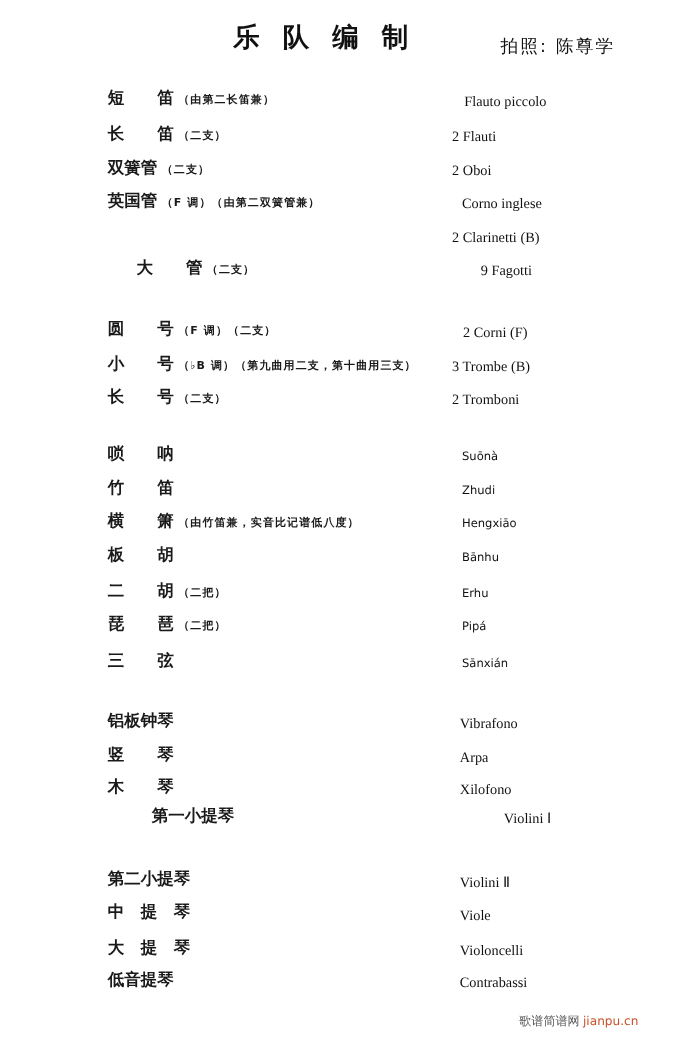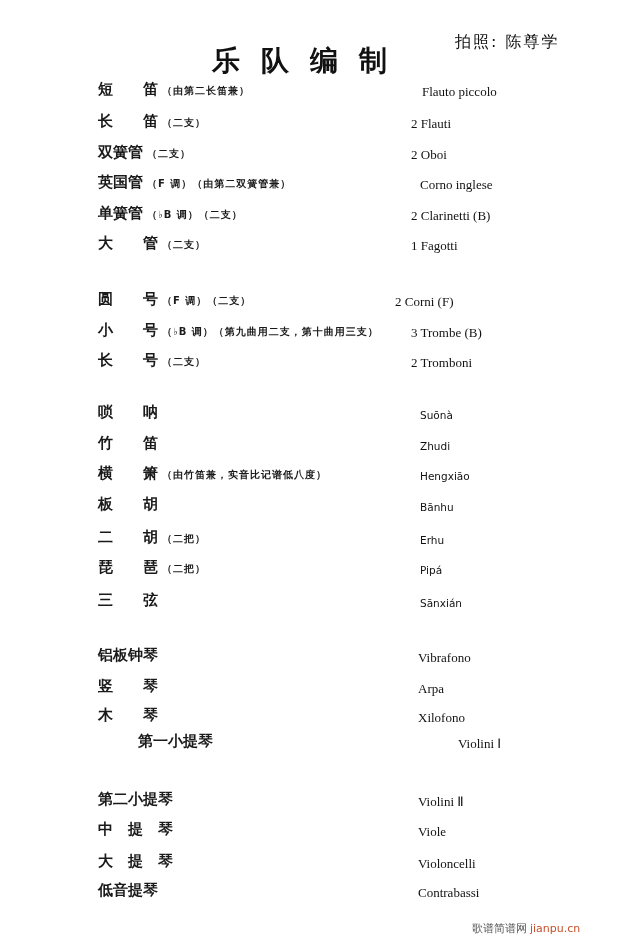--- a/index.html
+++ b/index.html
@@ -3,21 +3,21 @@
   <meta charset="utf-8">
   <style>
     html, body { margin: 0; padding: 0; background: #ffffff; }
     body {
       width: 623px; height: 949px; position: relative; overflow: hidden;
       color: #111; font-family: "DejaVu Sans", sans-serif;
     }
     .title {
       position: absolute; left: 212px; top: 18px;
       font-family: "DejaVu Sans", sans-serif; font-weight: bold;
-      font-size: 28px; letter-spacing: 21px; color: #111; margin-top: 24px;
+      font-size: 24px; letter-spacing: 21px; color: #111;
     }
     .photographer {
       position: absolute; left: 455px; top: 32px;
       font-size: 16px; letter-spacing: 2px; color: #111;
     }
     .row { position: absolute; left: 0; width: 560px; height: 26px; }
     .cn {
       position: absolute; left: 98px; top: 0;
       font-size: 15px; white-space: nowrap; font-weight: bold; color: #1a1a1a;
     }
@@ -51,30 +51,29 @@
     </div>
     <div class="row" style="top: 143px;">
       <div class="cn"><span class="name">双簧管</span><span class="note">（二支）</span></div>
       <div class="it" style="left: 411px;">2 Oboi</div>
     </div>
     <div class="row" style="top: 173px;">
       <div class="cn"><span class="name">英国管</span><span class="note">（F 调）（由第二双簧管兼）</span></div>
       <div class="it" style="left: 420px;">Corno inglese</div>
     </div>
     <div class="row" style="top: 204px;">
-      <div class="cn"><span class="name">单簧管</span><span class="note">（♭B 调）（二支）</span></div>
       <div class="it" style="left: 411px;">2 Clarinetti (B)</div>
     </div>
-    <div class="row" style="top: 234px;">
+    <div class="row" style="top: 234px; margin-left: 26px;">
       <div class="cn"><span class="name">大　　管</span><span class="note">（二支）</span></div>
-      <div class="it" style="left: 411px;">1 Fagotti</div>
+      <div class="it" style="left: 411px;">9 Fagotti</div>
     </div>
     <div class="row" style="top: 290px;">
       <div class="cn"><span class="name">圆　　号</span><span class="note">（F 调）（二支）</span></div>
-      <div class="it" style="left: 395px;">2 Corni (F)</div>
+      <div class="it" style="left: 421px;">2 Corni (F)</div>
     </div>
     <div class="row" style="top: 321px; padding-left: 20px;">
       <div class="cn"><span class="name">小　　号</span><span class="note">（♭B 调）（第九曲用二支，第十曲用三支）</span></div>
       <div class="it" style="left: 411px;">3 Trombe (B)</div>
     </div>
     <div class="row" style="top: 351px; text-align: center;">
       <div class="cn"><span class="name">长　　号</span><span class="note">（二支）</span></div>
       <div class="it" style="left: 411px;">2 Tromboni</div>
     </div>
     <div class="row" style="top: 403px;">

